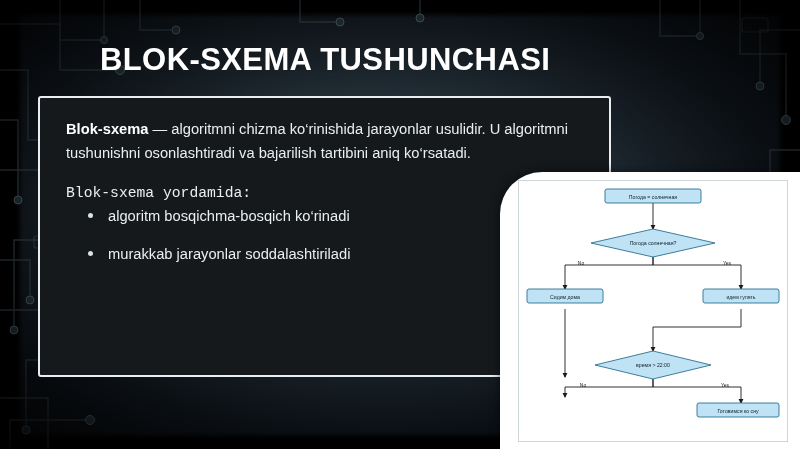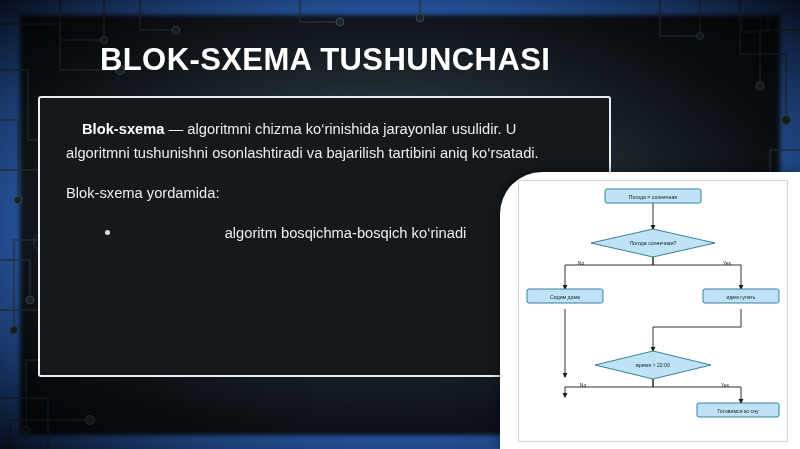--- a/index.html
+++ b/index.html
@@ -5,21 +5,21 @@
   * { box-sizing: border-box; }
   html, body {
     margin: 0; padding: 0;
     width: 800px; height: 449px;
     overflow: hidden;
     font-family: "Liberation Sans", sans-serif;
   }
   #slide {
     position: relative;
     width: 800px; height: 449px;
-    background: #3b82f6;
+    background: #000000;
     overflow: hidden;
   }
   
   .circuit {
     position: absolute; inset: 0;
     pointer-events: none;
   }
   .center-glow {
     position: absolute;
     left: 50%; top: 50%;
@@ -51,27 +51,26 @@
     background: #15191c;
     border: 2px solid #e8eef2;
     border-radius: 3px;
   }
   .card-inner {
     padding: 20px 26px 0 26px;
     color: #e9eef1;
     font-size: 14.7px;
     line-height: 1.62;
   }
-  .card-inner b { color: #ffffff; margin-left: 16px; }
+  .card-inner b { color: #ffffff; }
   .para { margin: 0 0 16px 0; }
-  .sub { margin: 0 0 0 0; }
+  .sub { margin: 0 0 0 0; font-family: Liberation Mono, monospace; }
   ul.bullets {
-    margin: 17px; padding: 0 0 0 22px;
+    margin: 0; padding: 0 0 0 22px;
     list-style: none;
-    text-align: center;
   }
   ul.bullets li {
     position: relative;
     margin: 0 0 14px 0;
     padding-left: 20px;
     font-size: 14.7px;
     color: #e9eef1;
   }
   ul.bullets li:before {
     content: "";
@@ -169,20 +168,21 @@
   <div class="vignette"></div>
 
   <div class="title">BLOK-SXEMA TUSHUNCHASI</div>
 
   <div class="card">
     <div class="card-inner">
       <p class="para"><b>Blok-sxema</b><span> — algoritmni chizma ko‘rinishida jarayonlar usulidir. U algoritmni tushunishni osonlashtiradi va bajarilish tartibini aniq ko‘rsatadi.</span></p>
       <p class="sub">Blok-sxema yordamida:</p>
       <ul class="bullets">
         <li>algoritm bosqichma-bosqich ko‘rinadi</li>
+        <li>murakkab jarayonlar soddalashtiriladi</li>
       </ul>
     </div>
   </div>
 
   <div class="flow-panel">
     <div class="flow-inner">
       <svg class="flow" width="268" height="260" viewBox="0 0 268 260">
         <defs>
           <marker id="arr" markerWidth="6" markerHeight="6" refX="5" refY="3" orient="auto">
             <path d="M0 0 L6 3 L0 6 z" fill="#1a1a1a"></path>

